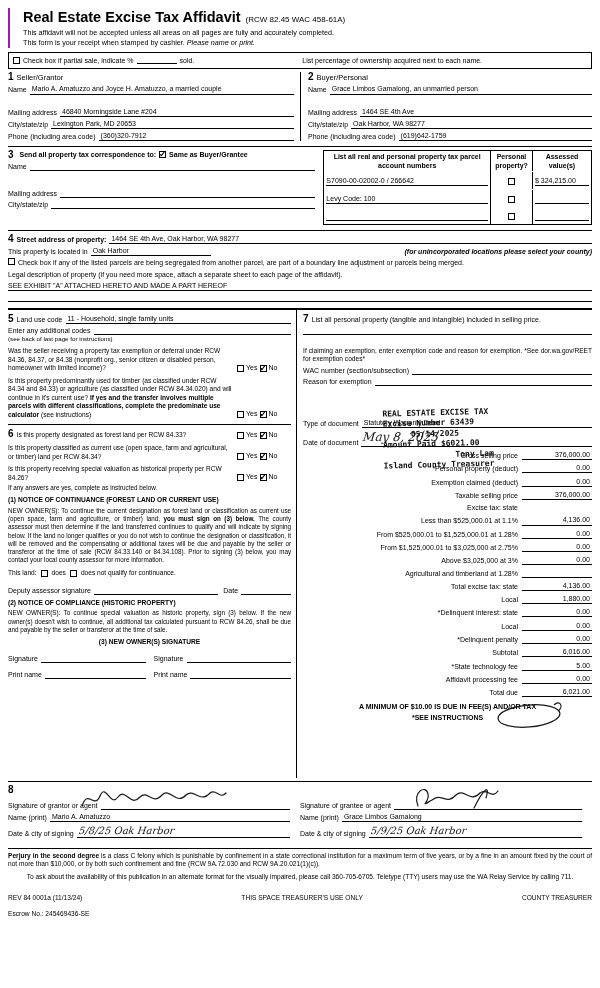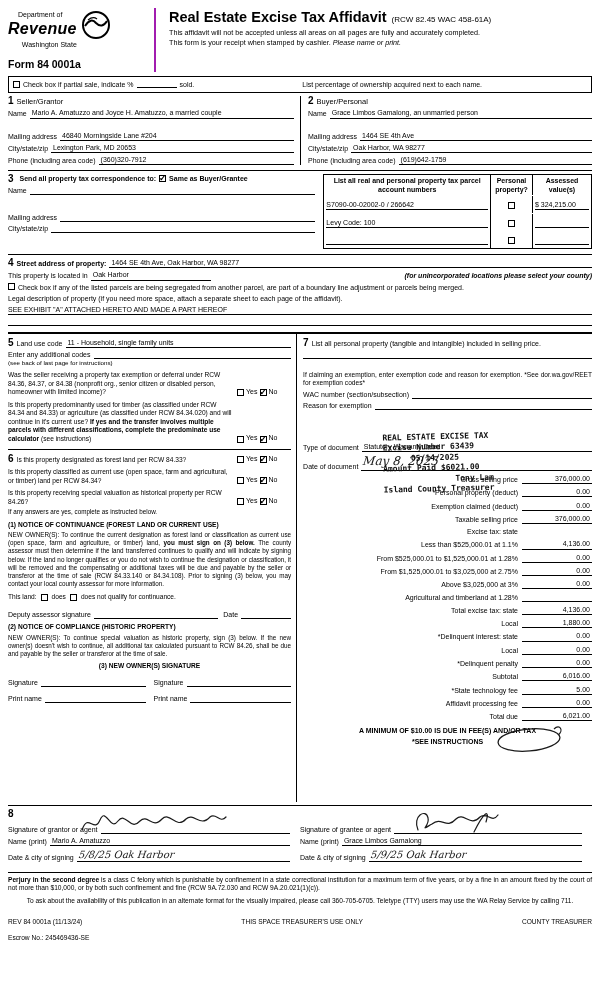--- a/index.html
+++ b/index.html
@@ -103,35 +103,20 @@
   .footer { display:flex; justify-content:space-between; margin-top:13px; font-size:6.6px; }
   .footer .mid { font-weight:normal; }
   .escrow { font-size:6.6px; margin-top:7px; }
 </style>
 </head>
 <body>
 
 <div class="page">
 
   <div class="header">
-    <div class="hdr-left">
-      <div class="logo-row">
-        <div>
-          <div class="dept-small">Department of</div>
-          <div class="dept-big">Revenue</div>
-          <div class="dept-state">Washington State</div>
-        </div>
-        <svg class="logo" width="30" height="30" viewBox="0 0 30 30">
-          <circle cx="15" cy="15" r="13" fill="none" stroke="#000" stroke-width="2"></circle>
-          <path d="M4 16 q6 -9 11 -3 q6 6 11 -2" fill="none" stroke="#000" stroke-width="2"></path>
-          <path d="M7 10 q5 -4 9 -1" fill="none" stroke="#000" stroke-width="1.2"></path>
-        </svg>
-      </div>
-      <div class="form-number">Form 84 0001a</div>
-    </div>
     <div class="hdr-right">
       <div>
         <span class="title">Real Estate Excise Tax Affidavit</span>
         <span class="title-ref">(RCW 82.45 WAC 458-61A)</span>
       </div>
       <div class="note">This affidavit will not be accepted unless all areas on all pages are fully and accurately completed.</div>
       <div class="note"><span>This form is your receipt when stamped by cashier. </span><span class="it">Please name or print.</span></div>
     </div>
   </div>
 

